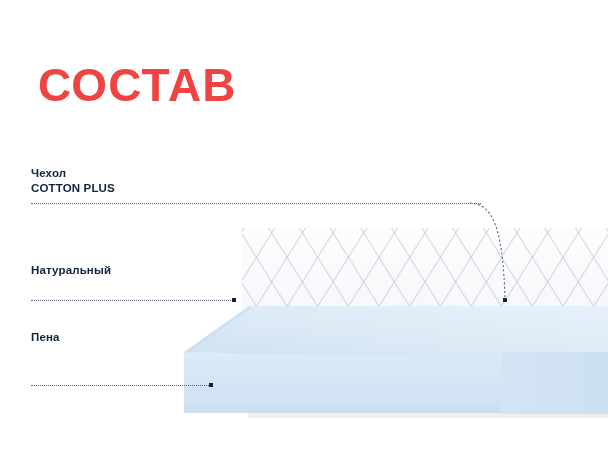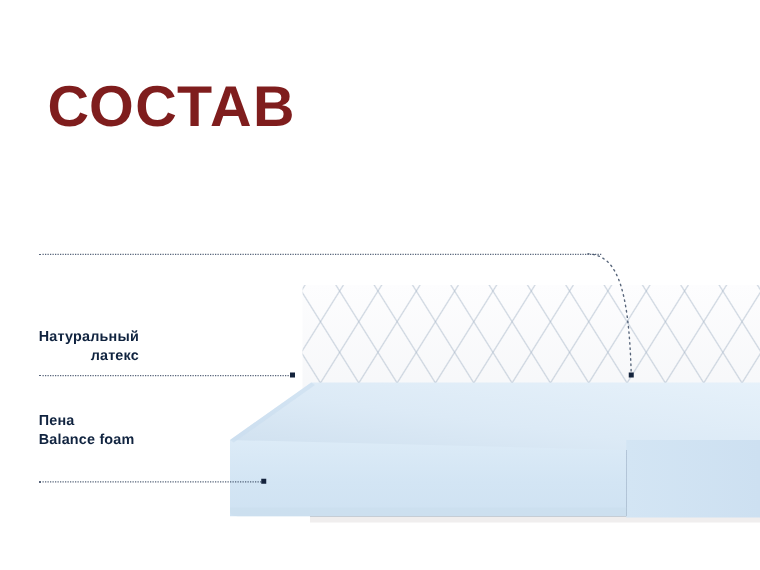--- a/index.html
+++ b/index.html
@@ -19,21 +19,21 @@
   }
 
   
   #page-title {
     position: absolute;
     left: 38px;
     top: 62px;
     font-size: 46px;
     font-weight: 700;
     letter-spacing: 1.2px;
-    color: #7f1d1d;
+    color: #ef4444;
     line-height: 1;
     white-space: nowrap;
   }
 
   
   .label-block {
     position: absolute;
     color: #10233f;
     font-size: 11.5px;
     font-weight: 700;
@@ -331,29 +331,31 @@
         <line x1="548" y1="246" x2="554" y2="251"></line>
         <line x1="564" y1="246" x2="570" y2="251"></line>
         <line x1="580" y1="245" x2="586" y2="250"></line>
         <line x1="596" y1="245" x2="602" y2="250"></line>
       </g>
 
       <path d="M196,312 C 230,276 268,250 312,234 L 320,238 C 272,256 234,284 204,317 Z" fill="#fdfaee" opacity="0.5"></path>
     </svg>
   </div>
 
+  <div id="label-cover" class="label-block nosel">
+    <span class="l1">Чехол</span>
+    <span class="l2">COTTON PLUS</span>
+  </div>
 
   <div id="label-latex" class="label-block nosel">
     <span class="l1">Натуральный</span>
-    <span class="l2">латекс</span>
   </div>
 
   <div id="label-foam" class="label-block nosel">
     <span class="l1">Пена</span>
-    <span class="l2">Balance foam</span>
   </div>
 
   <div id="leader-cover" class="leader"></div>
   <svg id="leader-cover-curve" viewBox="0 0 50 110">
     <path d="M0,8 C 22,9 33,30 35,105" fill="none" stroke="#3a4a63" stroke-width="1.1" stroke-dasharray="1.2 3.1" stroke-linecap="round" opacity="0.85"></path>
   </svg>
   <div id="dot-cover" class="leader-dot"></div>
 
   <div id="leader-latex" class="leader"></div>
   <div id="dot-latex" class="leader-dot"></div>

